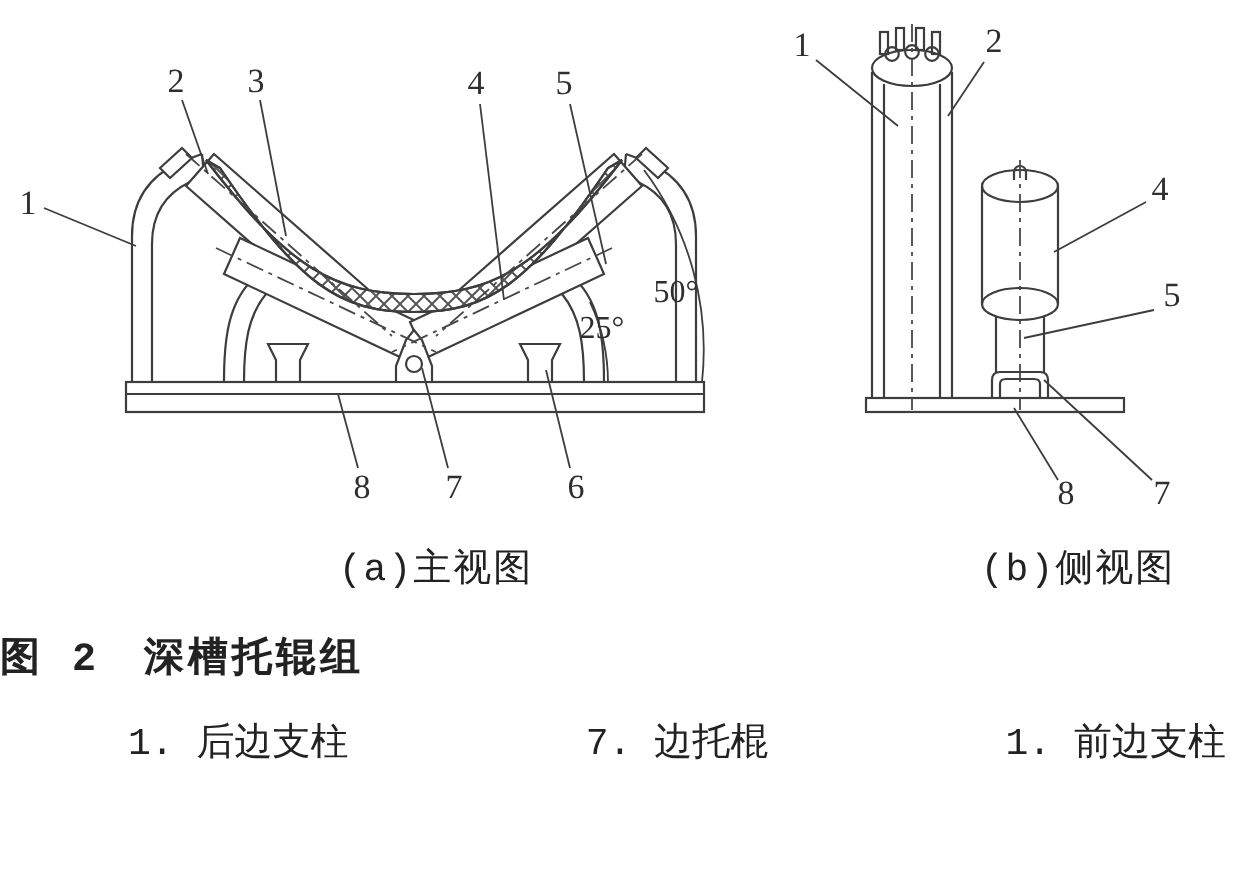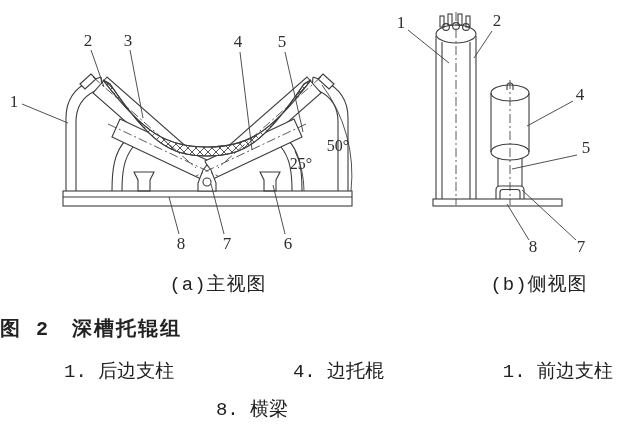--- a/index.html
+++ b/index.html
@@ -183,18 +183,17 @@
   </g>
 </svg>
 
 <div class="abs view-caption" id="front-caption">(a)主视图</div>
 <div class="abs view-caption" id="side-caption">(b)侧视图</div>
 
 <div class="abs" id="figure-title">图 2　深槽托辊组</div>
 
 <div class="abs" id="legend-line1">
   <span class="legend-item">1. 后边支柱</span>
-  <span class="legend-item">4. 边托棍</span>
+  <span class="legend-item">7. 边托棍</span>
   <span class="legend-item">1. 前边支柱</span>
 </div>
 <div class="abs" id="legend-line2">
-  <span class="legend-item">8. 横梁</span>
 </div>
 
 </body></html>

